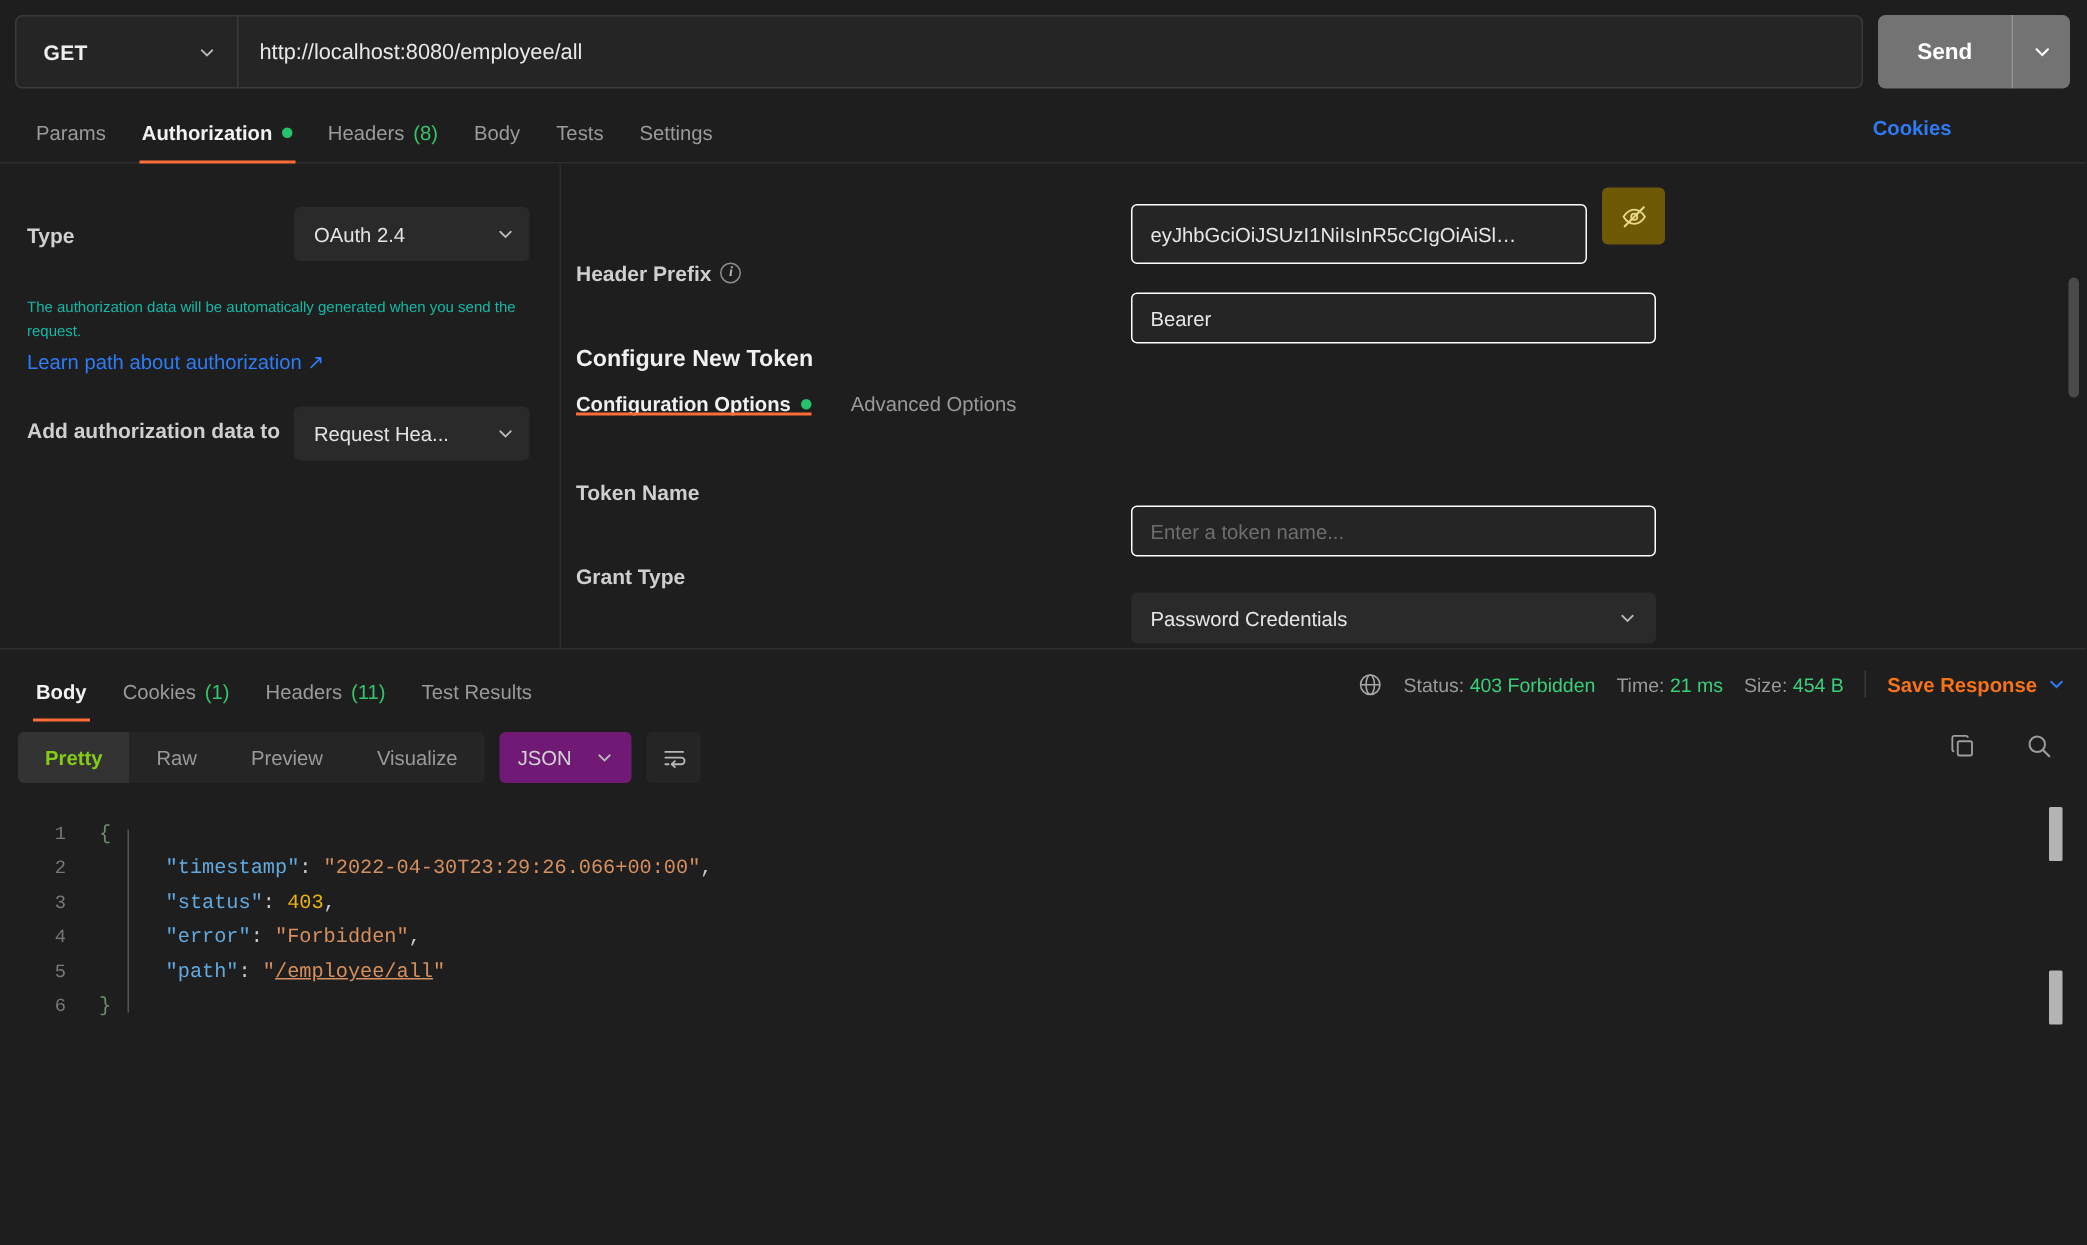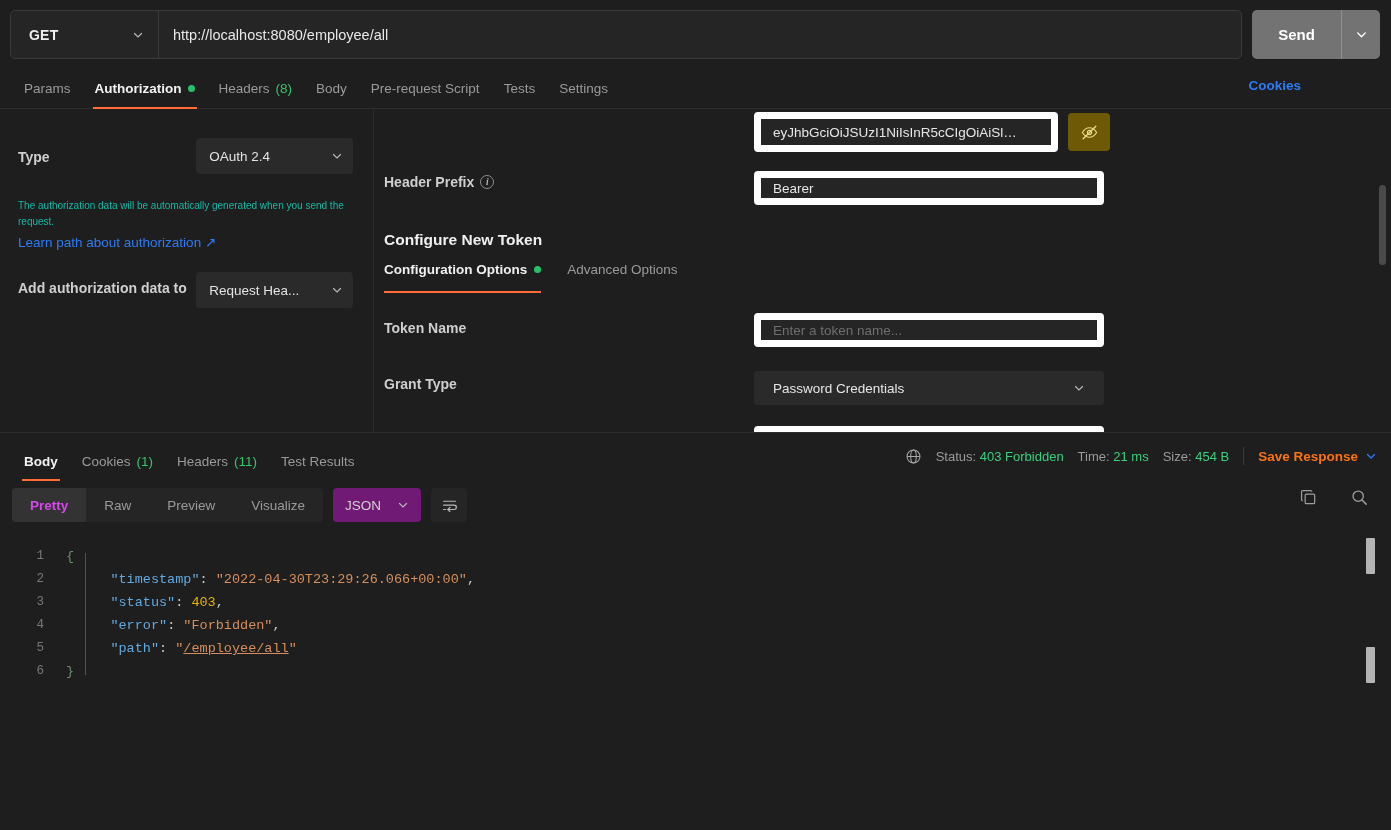--- a/index.html
+++ b/index.html
@@ -75,32 +75,32 @@
     display: flex; align-items: center; justify-content: space-between;
     padding: 0 10px 0 13px; font-size: 13.5px; color: #e3e3e3; cursor: pointer;
   }
   .helptext { font-size: 10px; color: #14b8a6; line-height: 1.55; margin-bottom: 4px; max-width: 330px; }
   .learn { font-size: 13.5px; color: #2e7bf6; cursor: pointer; display: inline-block; margin-bottom: 22px; }
 
   
   .f-row { position: absolute; display: flex; align-items: center; }
   .f-label { font-size: 14px; color: #cfcfcf; font-weight: 700; display: flex; align-items: center; gap: 6px; }
   .field {
-    background: #252525; border: 7px solid #ffffff; border-radius: 4px;
+    background: #252525; border: 1px solid #ffffff; border-radius: 4px;
     height: 32px; display: flex; align-items: center; padding: 0 12px;
-    font-size: 13.5px; color: #e6e6e6; cursor: text;
+    font-size: 13.5px; color: #e6e6e6; cursor: text; margin-top: 24px;
   }
   .field.placeholder { color: #6e6e6e; }
   .field.select-field { justify-content: space-between; cursor: pointer; background: #2a2a2a; border-color: #2a2a2a; }
   .eye-btn {
     width: 42px; height: 38px; background: #6e5a06; border-radius: 4px;
     display: flex; align-items: center; justify-content: center; cursor: pointer;
   }
   .section-title { font-size: 15.5px; font-weight: 700; color: #f0f0f0; }
-  .stab { position: relative; font-size: 13.5px; color: #9a9a9a; cursor: pointer; padding-bottom: 16px; display: flex; align-items: center; gap: 7px; }
+  .stab { position: relative; font-size: 13.5px; color: #9a9a9a; cursor: pointer; padding-bottom: 0; display: flex; align-items: center; gap: 7px; }
   .stab.active { color: #f0f0f0; font-weight: 700; }
   .stab.active::after { content: ""; position: absolute; left: 0; right: 0; bottom: 0; height: 2px; background: #ff6c37; }
 
   .info-i {
     width: 14px; height: 14px; border: 1px solid #8c8c8c; border-radius: 50%;
     font-size: 9.5px; color: #b4b4b4; display: flex; align-items: center; justify-content: center;
     font-family: "Liberation Serif", serif; font-style: italic; font-weight: 700;
   }
 
   .vscroll { position: absolute; right: 5px; width: 7px; border-radius: 4px; background: #4a4a4a; }
@@ -110,21 +110,21 @@
   .resp-tabs { position: absolute; left: 12px; top: 8px; display: flex; align-items: center; }
   .resp-meta { position: absolute; right: 14px; top: 14px; display: flex; align-items: center; gap: 14px; font-size: 13px; }
   .meta-label { color: #9a9a9a; }
   .meta-val { color: #3ad07a; }
   .meta-sep { width: 1px; height: 18px; background: #3a3a3a; }
   .save-resp { color: #f97316; font-weight: 700; font-size: 13.5px; cursor: pointer; display: flex; align-items: center; gap: 7px; }
 
   .viewbar { position: absolute; left: 12px; top: 55px; display: flex; align-items: center; gap: 10px; }
   .seg { display: flex; background: #252525; border-radius: 4px; overflow: hidden; height: 34px; }
   .seg-item { display: flex; align-items: center; padding: 0 18px; font-size: 13.5px; color: #9a9a9a; cursor: pointer; }
-  .seg-item.active { background: #333; color: #d946ef; font-weight: 700; }
+  .seg-item.active { background: #333; color: #84cc16; font-weight: 700; }
   .mini-select {
     height: 34px; background: #701a75; border-radius: 4px; display: flex; align-items: center;
     gap: 16px; padding: 0 12px; font-size: 13.5px; color: #d2d2d2; cursor: pointer;
   }
   .icon-btn { width: 36px; height: 34px; background: #252525; border-radius: 4px; display: flex; align-items: center; justify-content: center; cursor: pointer; }
   .resp-actions { position: absolute; right: 22px; top: 55px; display: flex; align-items: center; gap: 32px; }
 
   .code {
     position: absolute; left: 0; top: 104px; right: 0; bottom: 0;
     font-family: "Liberation Mono", monospace; font-size: 13.5px; line-height: 23px;
@@ -174,23 +174,20 @@
     <div class="rtab active">
       <span>Authorization</span>
       <span class="dot"></span>
     </div>
     <div class="rtab">
       <span>Headers</span>
       <span class="count">(8)</span>
     </div>
     <div class="rtab">
       <span>Body</span>
-    </div>
-    <div class="rtab">
-      <span>Pre-request Script</span>
     </div>
     <div class="rtab">
       <span>Tests</span>
     </div>
     <div class="rtab">
       <span>Settings</span>
     </div>
   </div>
   <div class="cookies-link">Cookies</div>
 

